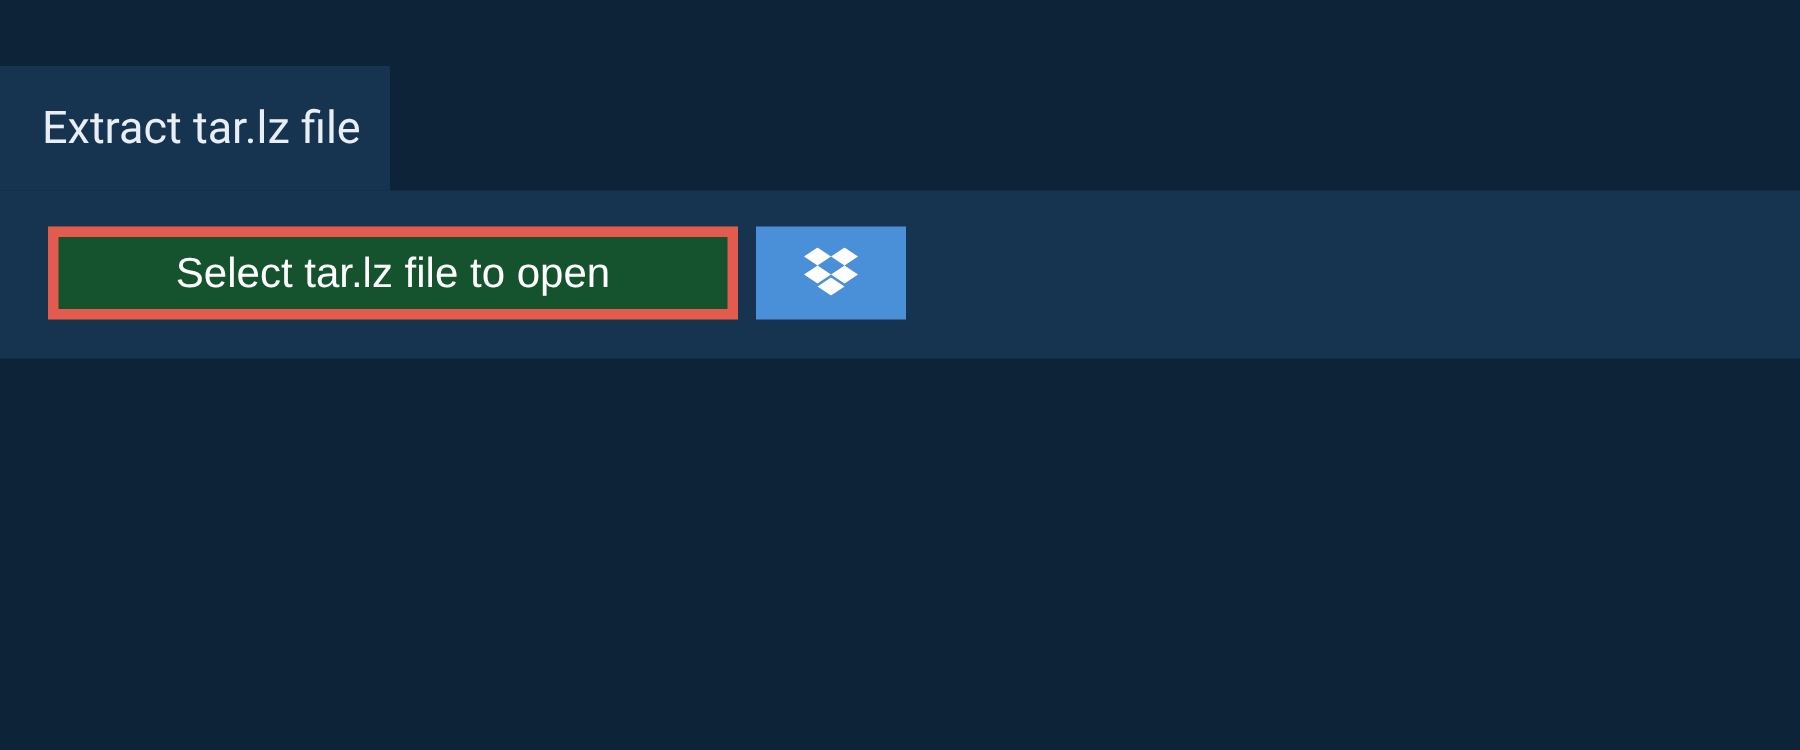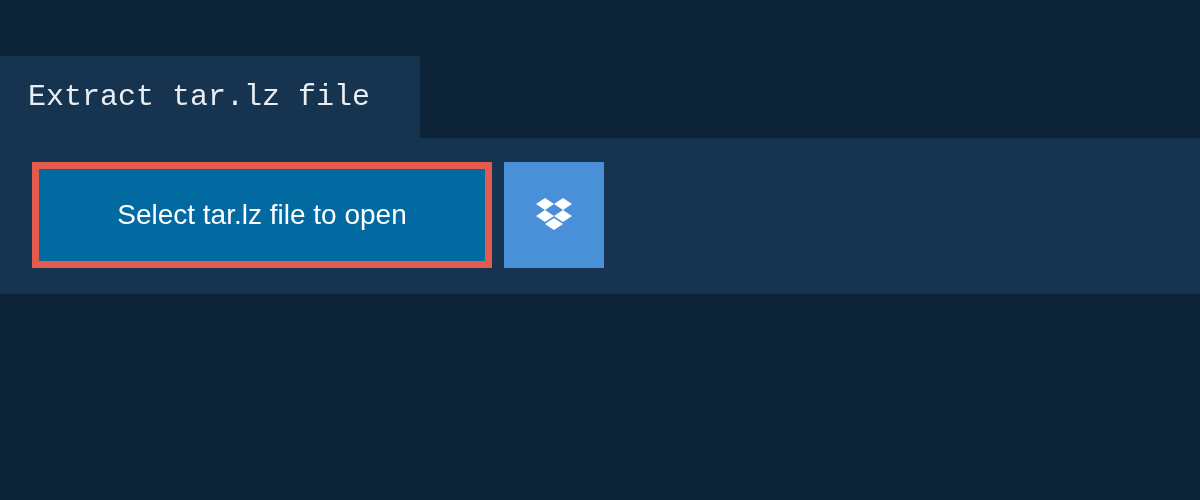--- a/index.html
+++ b/index.html
@@ -10,46 +10,45 @@
     body {
       width: 1200px;
       height: 500px;
       background: #0d2438;
       font-family: -apple-system, BlinkMacSystemFont, "Segoe UI", Roboto, Helvetica, Arial, sans-serif;
       overflow: hidden;
     }
     .tab-header {
       display: inline-block;
       background: #163450;
-      padding: 24px 50px 24px 28px;
-      margin-top: 56px;
-      font-family: Liberation Mono, monospace;
+      padding: 24px 20px 24px 28px;
+      margin-top: 44px;
     }
     .tab-header-text {
       color: #e8eef3;
       font-size: 30px;
       font-weight: 400;
     }
     .content-panel {
       background: #163450;
       width: 100%;
       padding: 24px 32px 26px 32px;
     }
     .button-row {
       display: flex;
       gap: 12px;
       align-items: stretch;
     }
     .select-file-button {
-      background: #0369a1;
+      background: #14532d;
       border: 7px solid #e35a4f;
       color: #ffffff;
       font-size: 28px;
       font-weight: 400;
-      padding: 30px 36px;
+      padding: 8px 36px;
       cursor: pointer;
       display: flex;
       align-items: center;
       justify-content: center;
       min-width: 460px;
     }
     .dropbox-button {
       background: #4a90d9;
       border: none;
       width: 100px;

